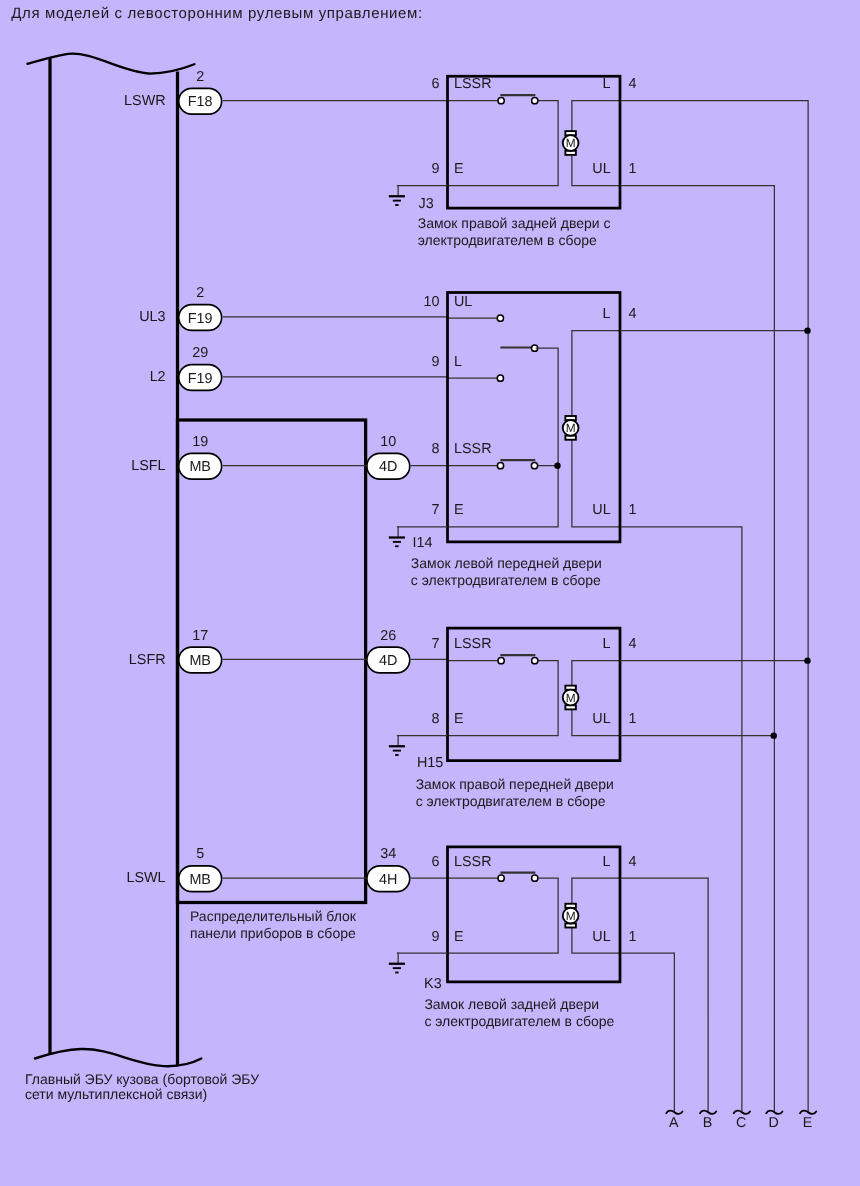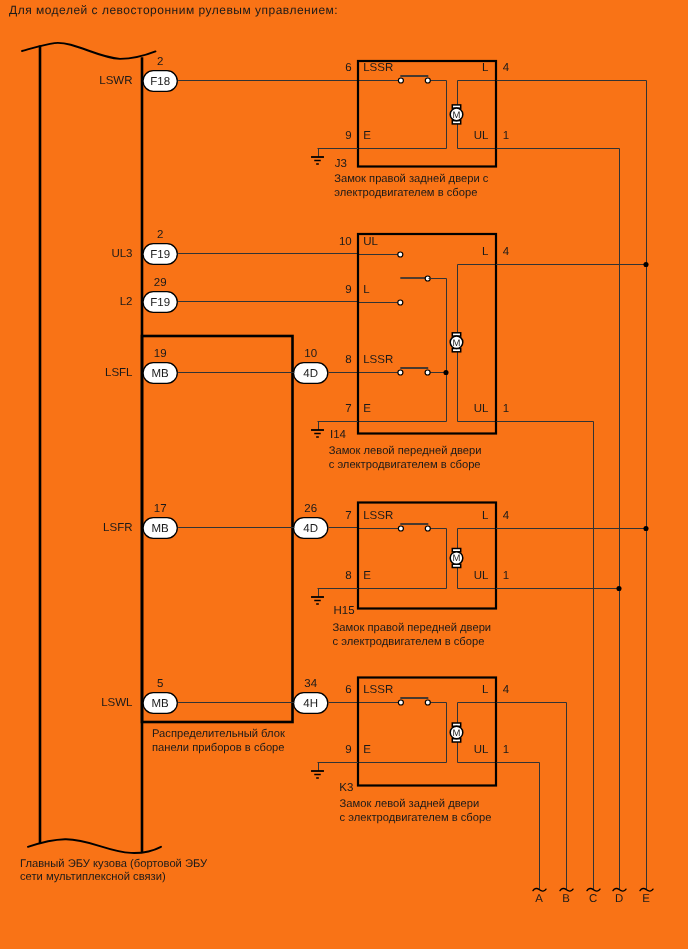--- a/index.html
+++ b/index.html
@@ -1,18 +1,18 @@
 <!DOCTYPE html>
 <html><head>
 <meta charset="utf-8">
 <title>Wiring Diagram</title>
 <style>
   html,body{margin:0;padding:0;background:#ffffff;-webkit-font-smoothing:antialiased;text-rendering:geometricPrecision;}
   body{width:688px;height:949px;font-family:"Liberation Sans",sans-serif;overflow:hidden;}
-  #page{position:relative;width:688px;height:949px;background:#f97316;}
+  #page{position:relative;width:688px;height:949px;background:#c4b5fd;}
   
   .caption{position:absolute;left:9px;top:3px;font-size:12px;color:#1a1a1a;letter-spacing:0.5px;white-space:nowrap;line-height:14px;}
   svg{position:absolute;left:0;top:0;display:block;}
   svg text{font-family:"Liberation Sans",sans-serif;fill:#1a1a1a;}
 </style>
 </head>
 <body>
 
 <div id="page">
   <div class="caption">Для моделей с левосторонним рулевым управлением:</div>

